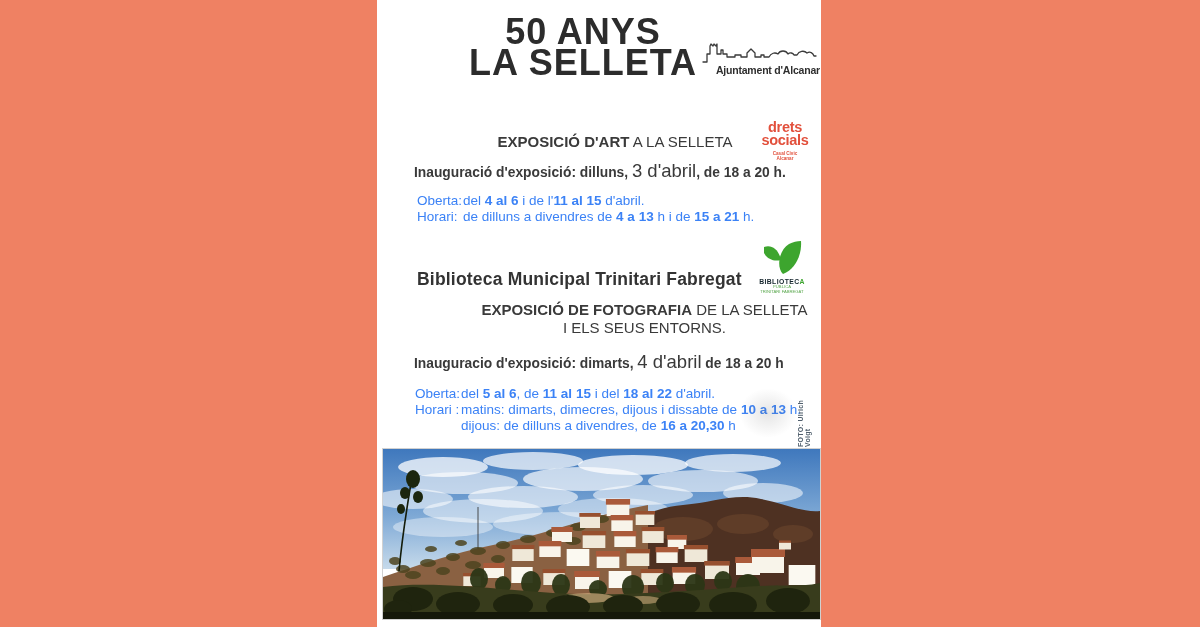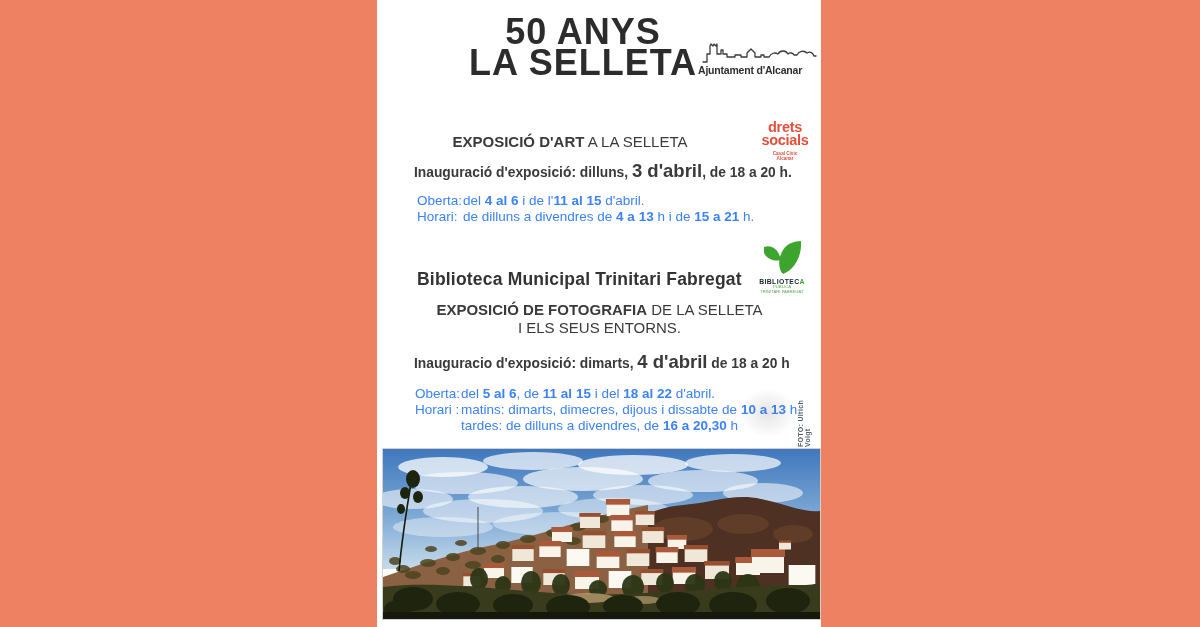--- a/index.html
+++ b/index.html
@@ -10,32 +10,32 @@
     color:#3a3a3a;
   }
   .poster{
     position:absolute;left:377px;top:0;width:444px;height:627px;
     background:#ffffff;
   }
   .title{
     position:absolute;top:16px;left:0;width:412px;text-align:center;
     font-size:36px;font-weight:bold;line-height:31px;letter-spacing:1px;color:#2c2c2c;
   }
-  .alcanar{position:absolute;left:321px;top:40px;width:122px;text-align:left;}
+  .alcanar{position:absolute;left:321px;top:40px;width:122px;text-align:right;}
   .alcanar svg{display:block;margin:0 auto;}
   .alcanar .lbl{font-size:10.5px;font-weight:bold;color:#2e2e2e;letter-spacing:-0.2px;margin-top:-2px;}
   .heading{position:absolute;left:40px;font-size:17.5px;font-weight:bold;color:#333;letter-spacing:0.2px;}
   .h1{top:103px;} .h2{top:269px;}
-  .expo{position:absolute;left:0;width:386px;text-align:center;font-size:15px;color:#3a3a3a;}
+  .expo{position:absolute;left:0;width:386px;text-align:center;font-size:15px;color:#3a3a3a;padding-left:45px;}
   .expo1{top:133px;}
   .expo2{top:301px;left:25px;width:395px;line-height:17.5px;}
   .expo .alt-odd{font-weight:bold;}
   .inaug{position:absolute;left:37px;font-size:13.8px;font-weight:700;color:#3a3a3a;}
   .in1{top:160px;} .in2{top:351px;}
-  .inaug .alt-odd{font-size:18.5px;font-weight:700;}
+  .inaug .alt-odd{font-size:18.5px;font-weight:400;}
   .rows{position:absolute;font-size:13.5px;line-height:15.8px;color:#3b82f6;}
   .rows1{left:40px;top:193px;}
   .rows2{left:38px;top:386px;}
   .row{display:flex;}
   .row .lbl{flex:0 0 46px;}
   .rows .alt-odd{font-weight:bold;}
   .drets{position:absolute;left:377px;top:121px;width:62px;text-align:center;color:#E2503C;}
   .drets .big{font-size:14.5px;font-weight:bold;line-height:13px;letter-spacing:-0.3px;}
   .drets .sub{font-size:4.6px;line-height:5.4px;margin-top:4px;font-weight:bold;}
   .biblio{position:absolute;left:366px;top:241px;width:78px;text-align:center;}
@@ -130,21 +130,21 @@
     <div class="row">
       <span class="lbl">Oberta:</span>
       <span class="txt"><span class="alt-even">del </span><span class="alt-odd">5 al 6</span><span class="alt-even">, de </span><span class="alt-odd">11 al 15</span><span class="alt-even"> i del </span><span class="alt-odd">18 al 22</span><span class="alt-even"> d'abril.</span></span>
     </div>
     <div class="row">
       <span class="lbl">Horari :</span>
       <span class="txt"><span class="alt-even">matins: dimarts, dimecres, dijous i dissabte de </span><span class="alt-odd">10 a 13</span><span class="alt-even"> h.</span></span>
     </div>
     <div class="row">
       <span class="lbl"></span>
-      <span class="txt"><span class="alt-even">tardes: de dilluns a divendres, de </span><span class="alt-odd">16 a 20,30</span><span class="alt-even"> h</span></span>
+      <span class="txt"><span class="alt-even">dijous: de dilluns a divendres, de </span><span class="alt-odd">16 a 20,30</span><span class="alt-even"> h</span></span>
     </div>
   </div>
 
   <div class="smudge"></div>
 
   <div class="credit">FOTO: Ulrich Voigt</div>
 
   <div class="photo">
     <svg width="437" height="170" viewBox="0 0 437 170">
       <defs>

